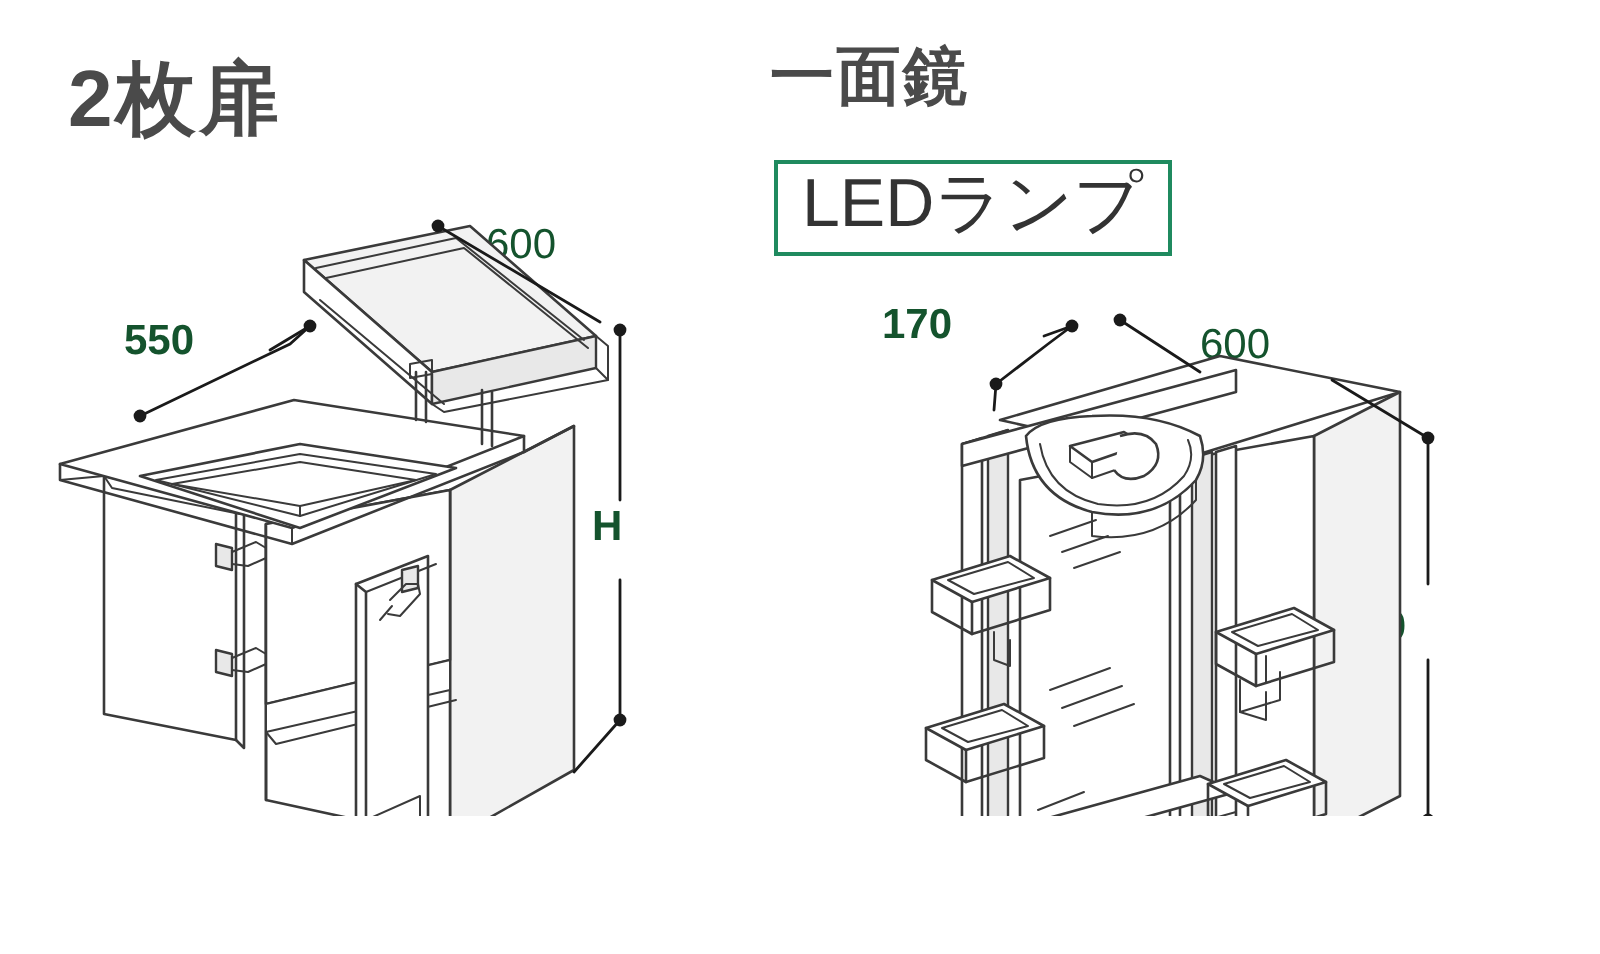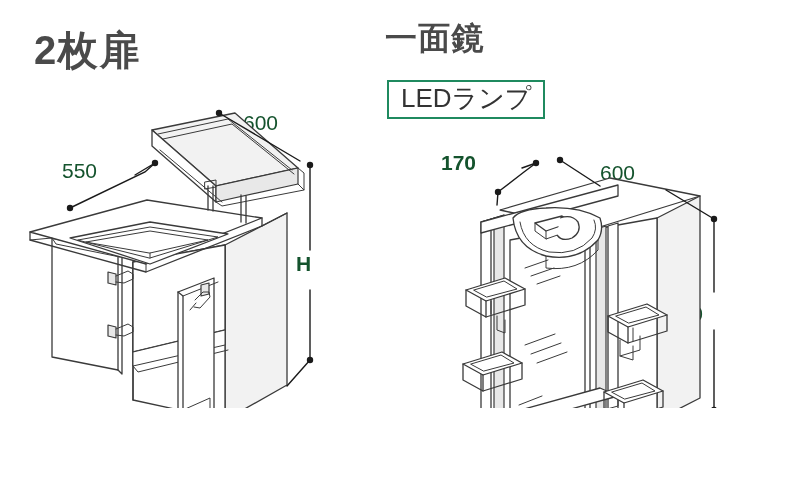--- a/index.html
+++ b/index.html
@@ -29,21 +29,21 @@
   #title-right { left: 385px; top: 22px; font-size: 32px; }
 
   .badge {
     position: absolute;
     left: 387px;
     top: 80px;
     padding: 3px 12px 5px 12px;
     border: 2px solid #1f8a5f;
     background: #ffffff;
     color: #333333;
-    font-size: 26px;
+    font-size: 34px;
     line-height: 1.05;
     white-space: nowrap;
     box-sizing: border-box;
   }
 
   .dim {
     position: absolute;
     color: #14532d;
     font-size: 21px;
     line-height: 1;
@@ -70,21 +70,21 @@
 <body>
 
 <div id="canvas">
 
   <div class="title" id="title-left">2枚扉</div>
 
   <div class="title" id="title-right">一面鏡</div>
 
   <div class="badge">LEDランプ</div>
 
-  <div class="dim" style="left:62px; top:160px;">550</div>
+  <div class="dim" style="left:62px; top:160px;font-weight:bold;">550</div>
 
   <div class="dim" style="left:243px; top:112px;">600</div>
 
   <div class="dim" style="left:296px; top:253px; font-weight:bold;">H</div>
 
   <div class="dim" style="left:441px; top:152px;font-weight:bold;">170</div>
 
   <div class="dim" style="left:600px; top:162px;">600</div>
 
   <div class="dim" style="left:668px; top:303px;">770</div>

